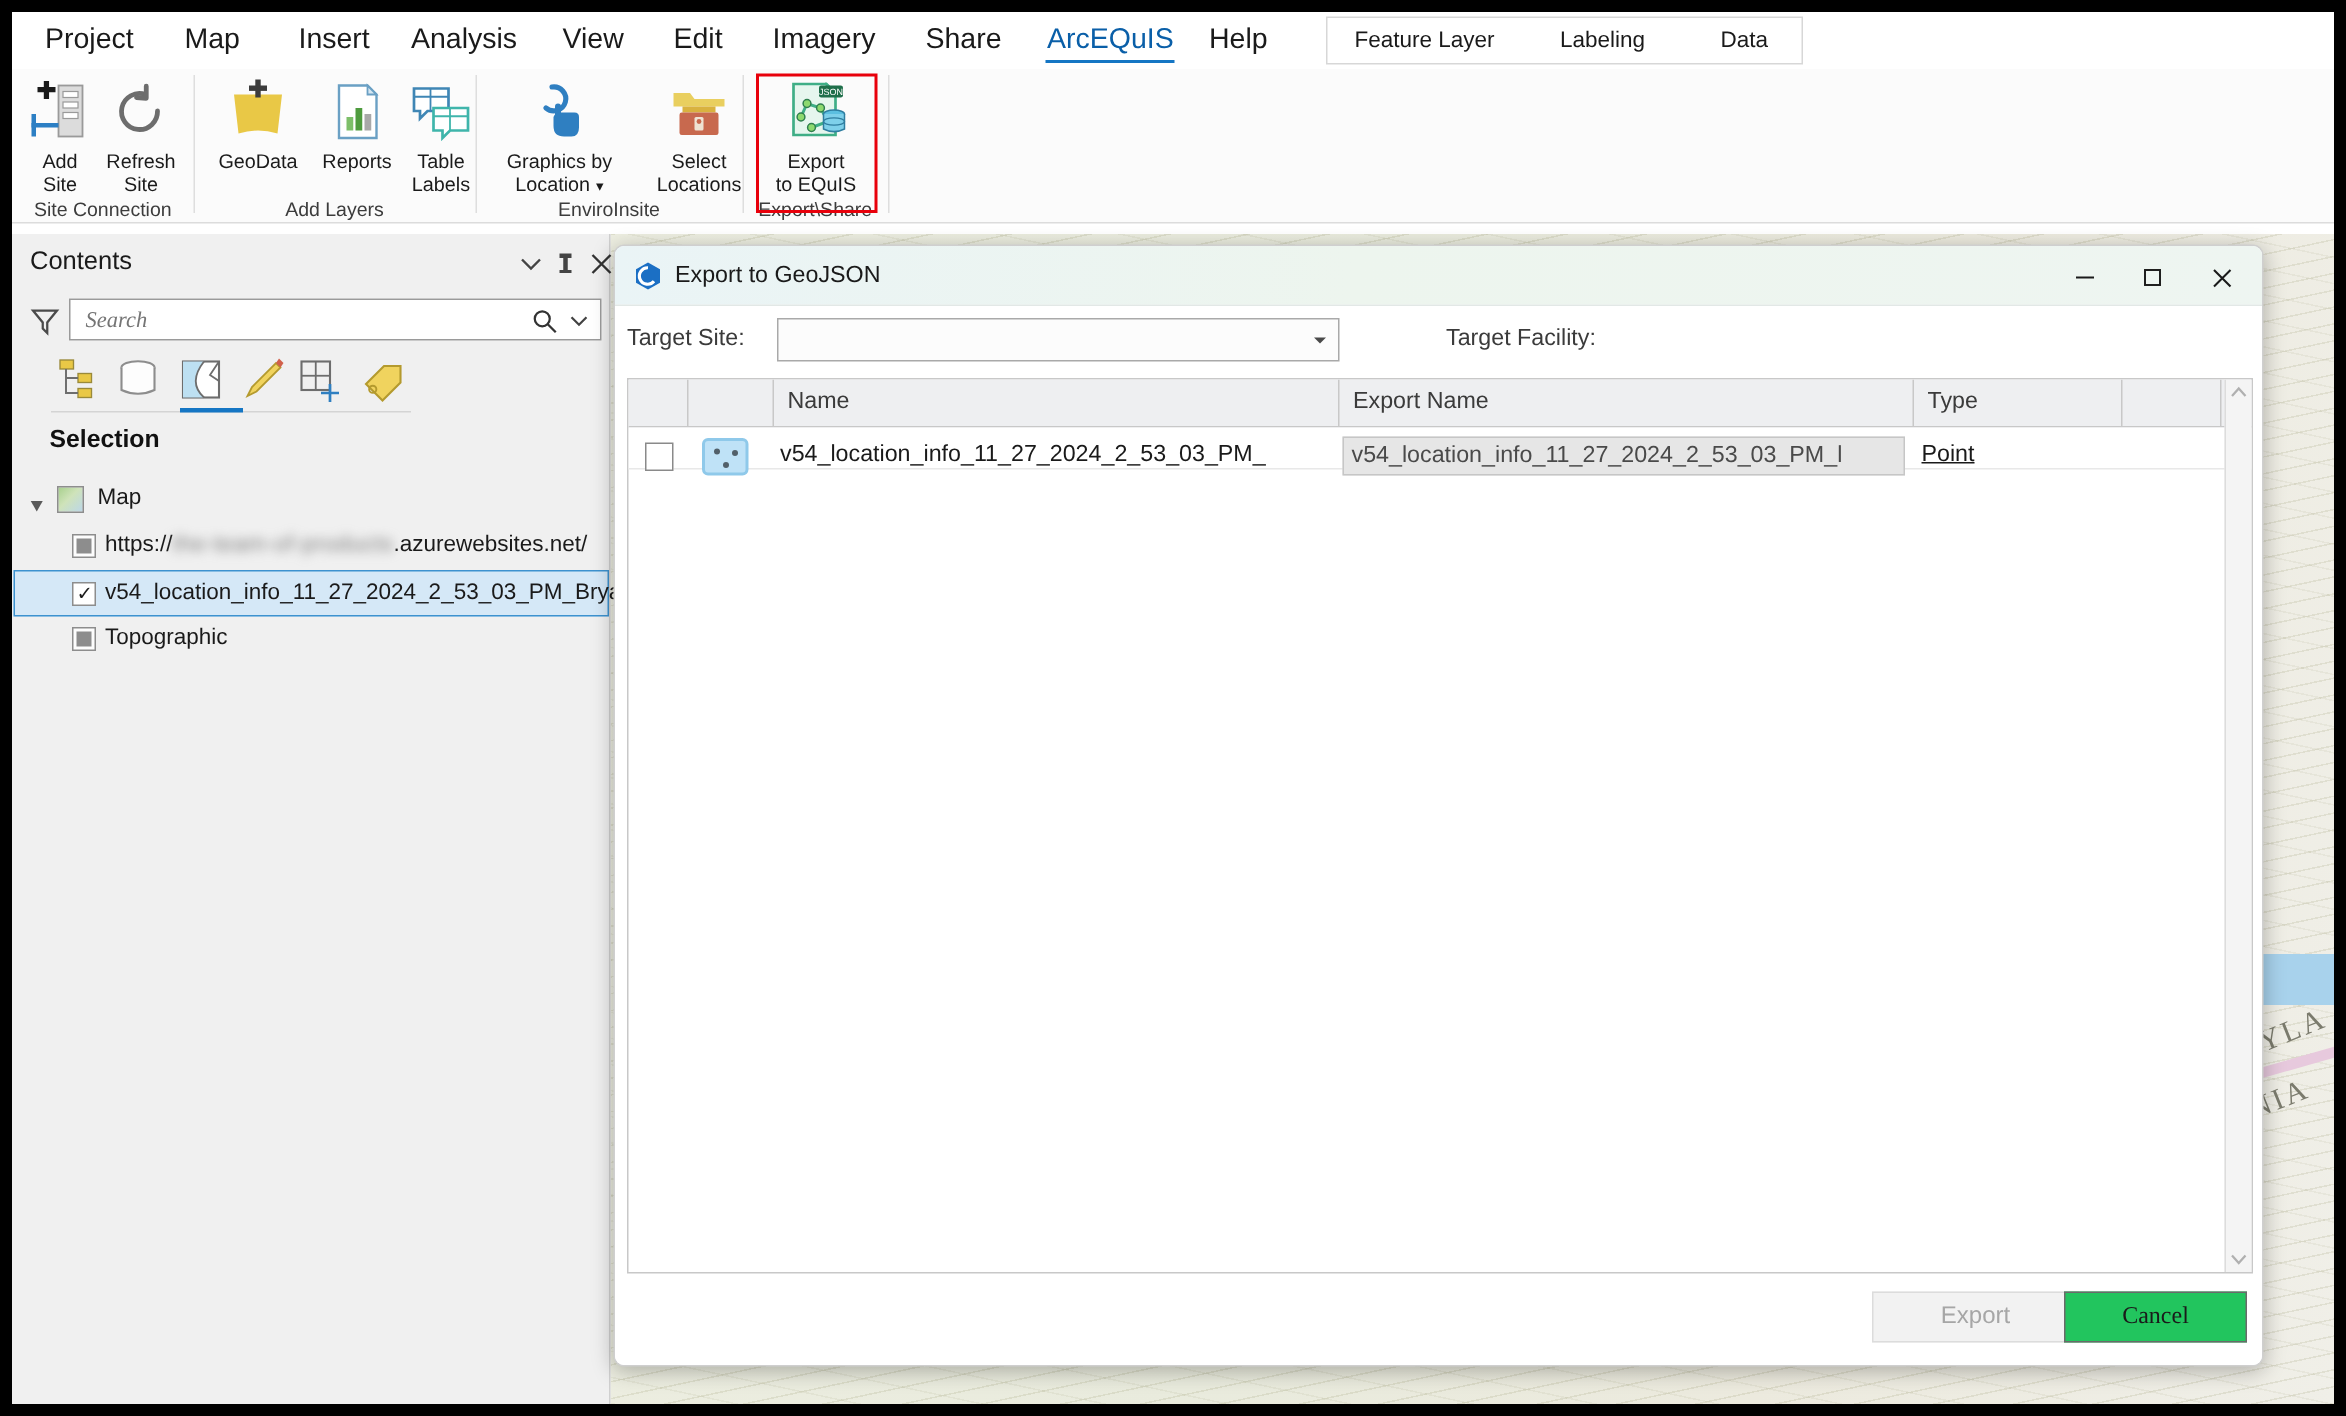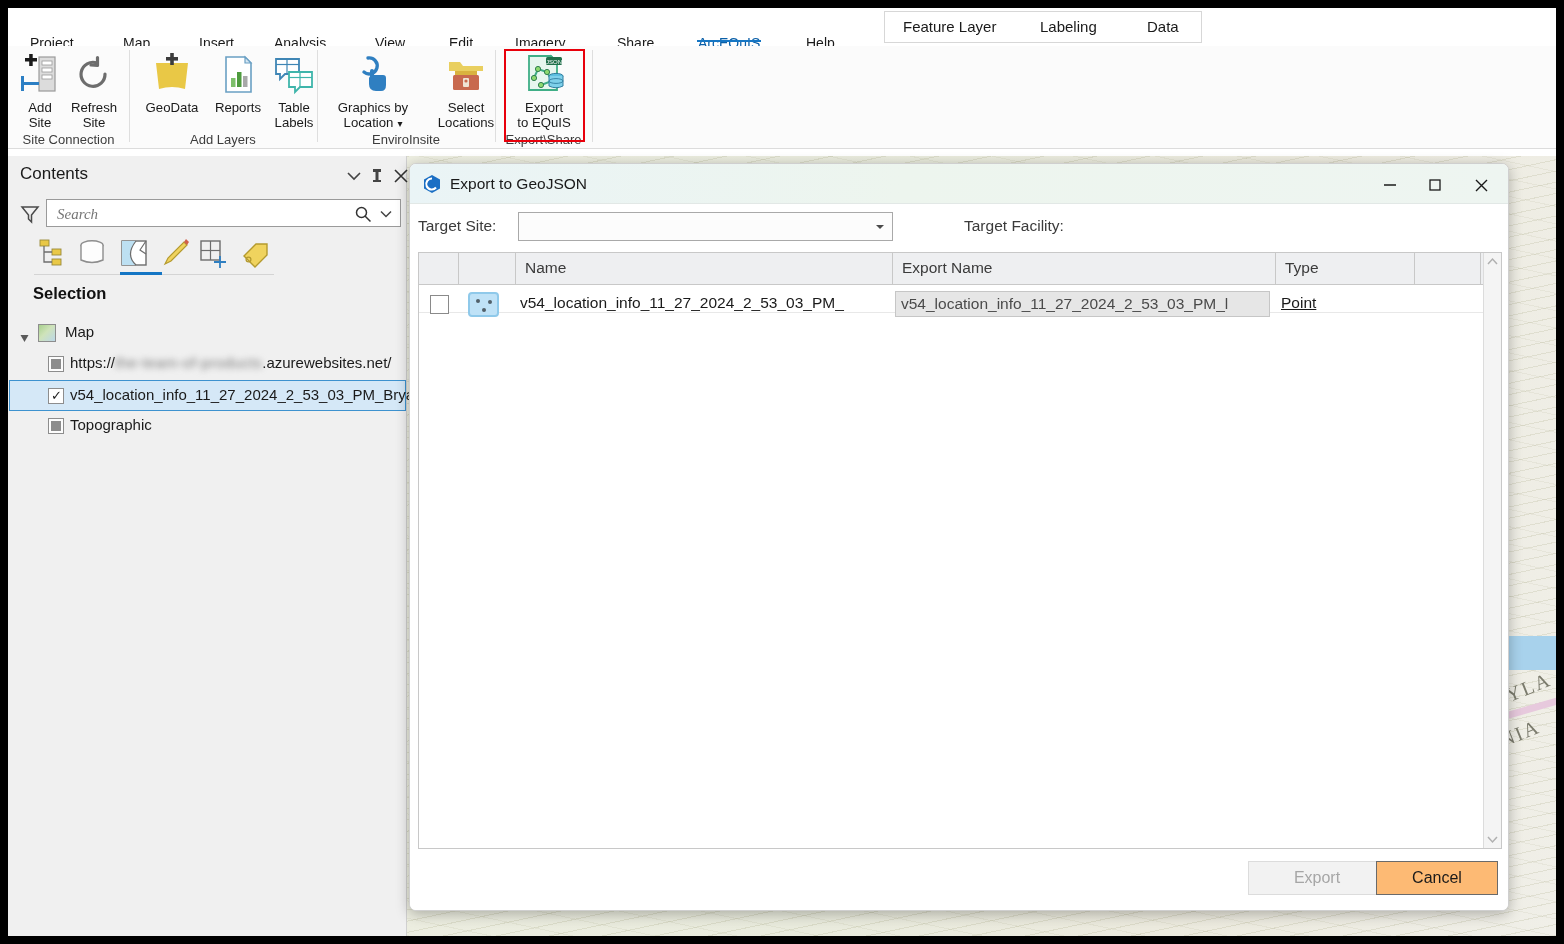--- a/index.html
+++ b/index.html
@@ -27,22 +27,22 @@
     background: #ffffff;
   }
   #tabstrip {
     position: absolute; left: 0; top: 0;
     width: 1548px; height: 38px;
     background: #ffffff;
   }
   .tab {
     position: absolute; top: 0; height: 38px;
     line-height: 38px;
-    font-size: 14px; color: #1a1a1a;
-    padding: 16px 10px;
+    font-size: 19px; color: #1a1a1a;
+    padding: 0 10px;
     white-space: nowrap;
     cursor: default;
   }
   .tab.active { color: #0a5fa8; }
   .tab.active::after {
     content: ""; position: absolute;
     left: 9px; right: 9px; bottom: 4px; height: 2.5px;
     background: #1576c4;
   }
   #ctx-group {
@@ -368,21 +368,21 @@
     font-size: 16px;
     display: flex; align-items: center; justify-content: center;
     cursor: default;
   }
   #btn-export {
     right: 122px; width: 138px;
     background: #f2f2f2; border: 1px solid #dcdcdc; color: #a6a6a6;
   }
   #btn-cancel {
     right: -272px; width: 122px;
-    background: #fdba74; border: 1.5px solid #6a6a6a; color: #1a1a1a;
+    background: #22c55e; border: 1.5px solid #6a6a6a; color: #1a1a1a; font-family: Liberation Serif, serif;
   }
 </style>
 </head>
 <body>
 
 <div id="app">
 
   <div id="ribbon">
 
     <div id="tabstrip">

